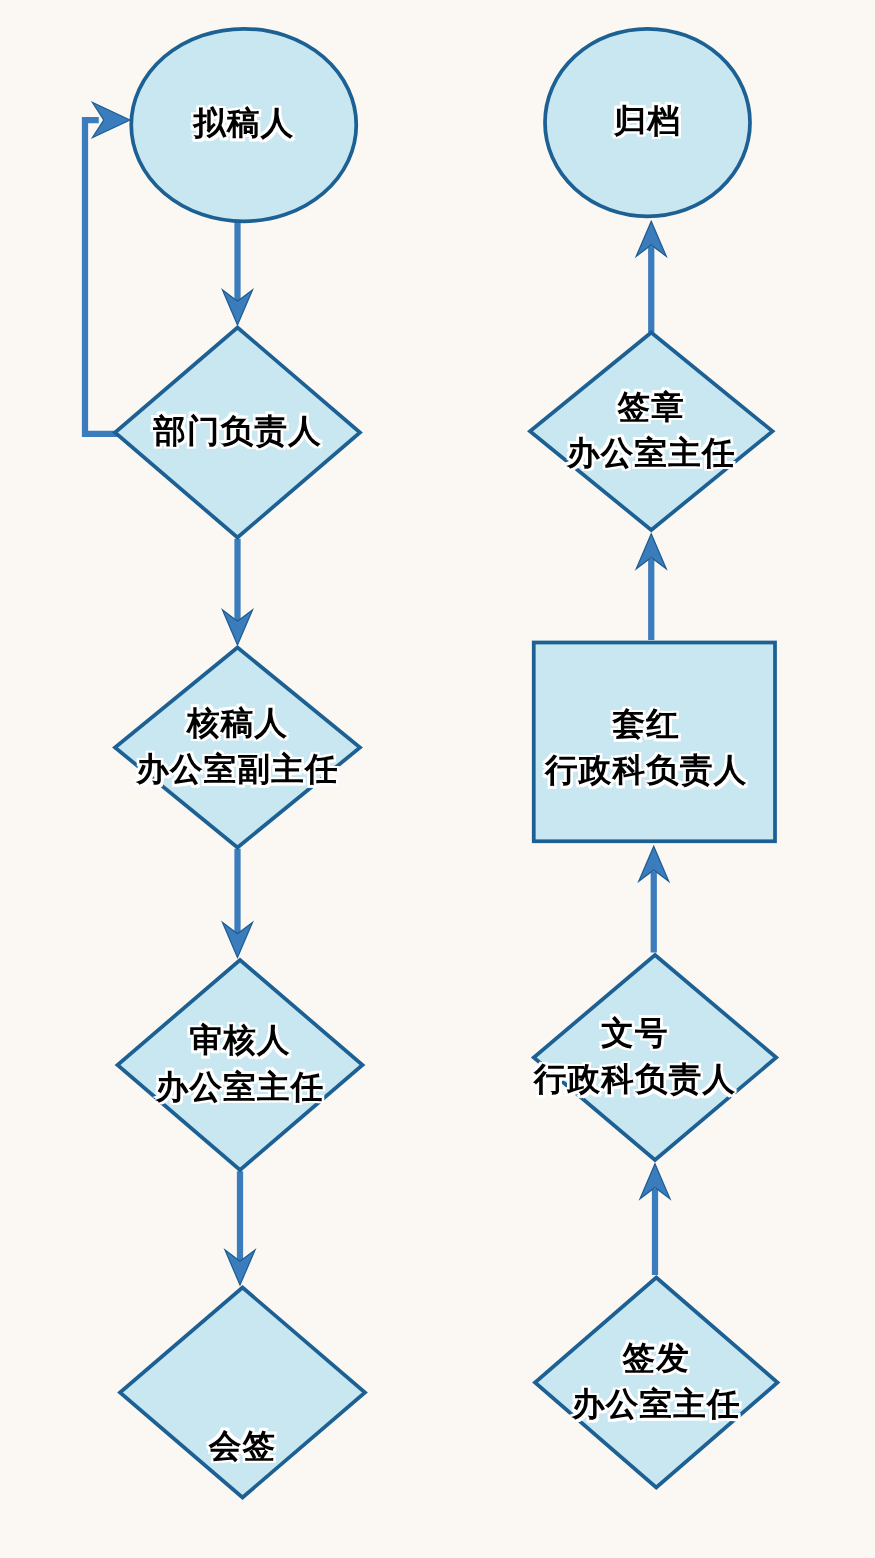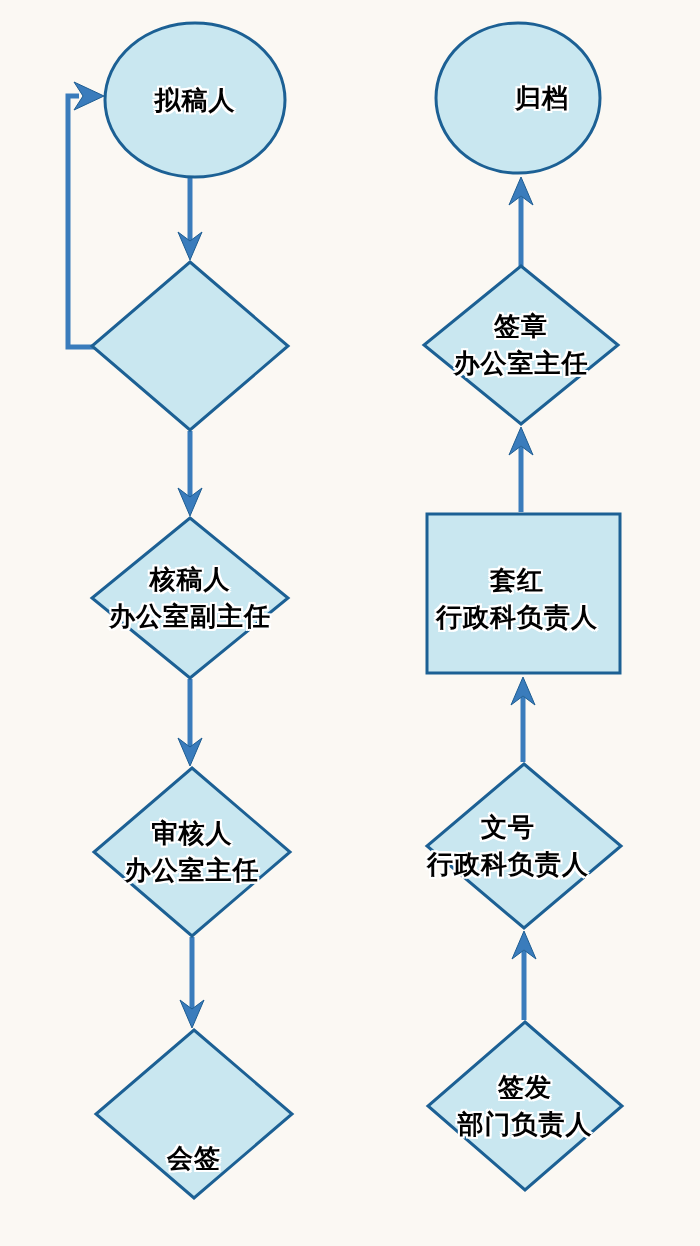--- a/index.html
+++ b/index.html
@@ -109,29 +109,30 @@
     <polygon class="shape" points="194,1030 292,1114 194,1198 96,1114"></polygon>
 
     <ellipse class="shape" cx="518" cy="98" rx="82" ry="75"></ellipse>
     <polygon class="shape" points="521,266 618,345 521,424 424,345"></polygon>
     <rect class="shape" x="427" y="514" width="193" height="159"></rect>
     <polygon class="shape" points="524,764 621,846 524,928 427,846"></polygon>
     <polygon class="shape" points="525,1022 622,1106 525,1190 428,1106"></polygon>
   </svg>
 
   <div class="label" style="left:195px; top:100px">拟稿人</div>
+  <div class="label" style="left:190px; top:346px">部门负责人</div>
   <div class="label" style="left:192px; top:852px">审核人
 办公室主任</div>
   <div class="label" style="left:190px; top:598px">核稿人
 办公室副主任</div>
   <div class="label" style="left:194px; top:1158px">会签</div>
 
-  <div class="label" style="left:542px; top:98px">归档</div>
+  <div class="label" style="left:518px; top:98px">归档</div>
   <div class="label" style="left:521px; top:345px">签章
 办公室主任</div>
   <div class="label" style="left:517px; top:599px">套红
 行政科负责人</div>
   <div class="label" style="left:508px; top:846px">文号
 行政科负责人</div>
   <div class="label" style="left:525px; top:1106px">签发
-部门负责人</div>
+办公室主任</div>
 
 </div>
 
 </body></html>

